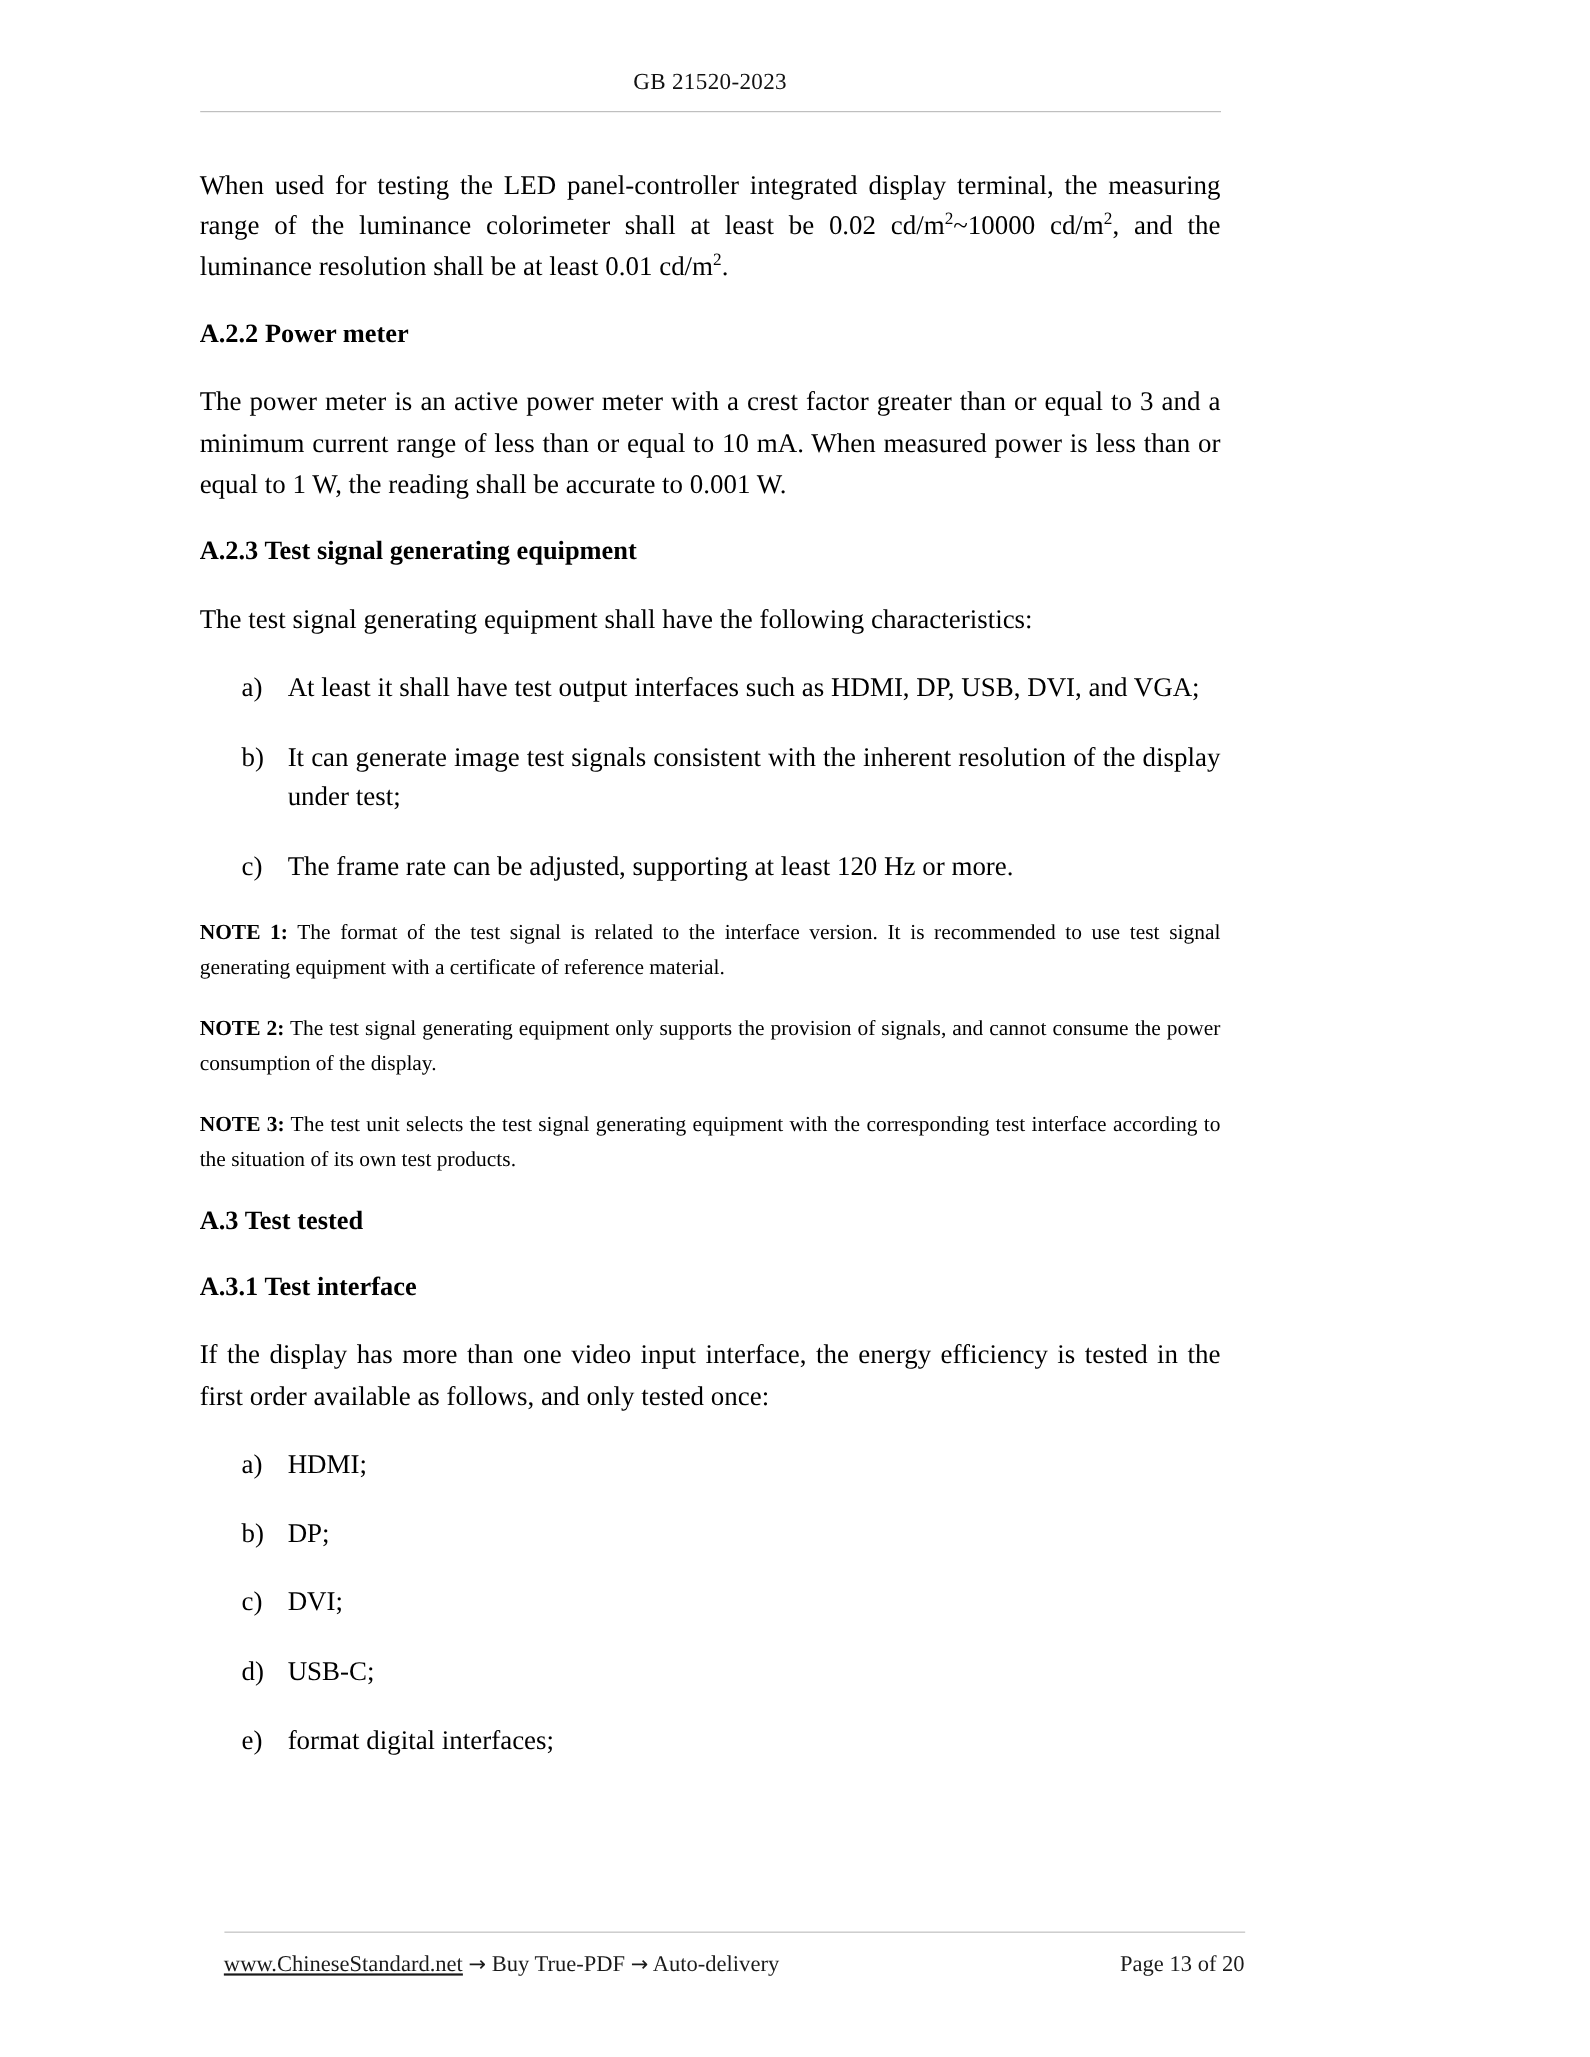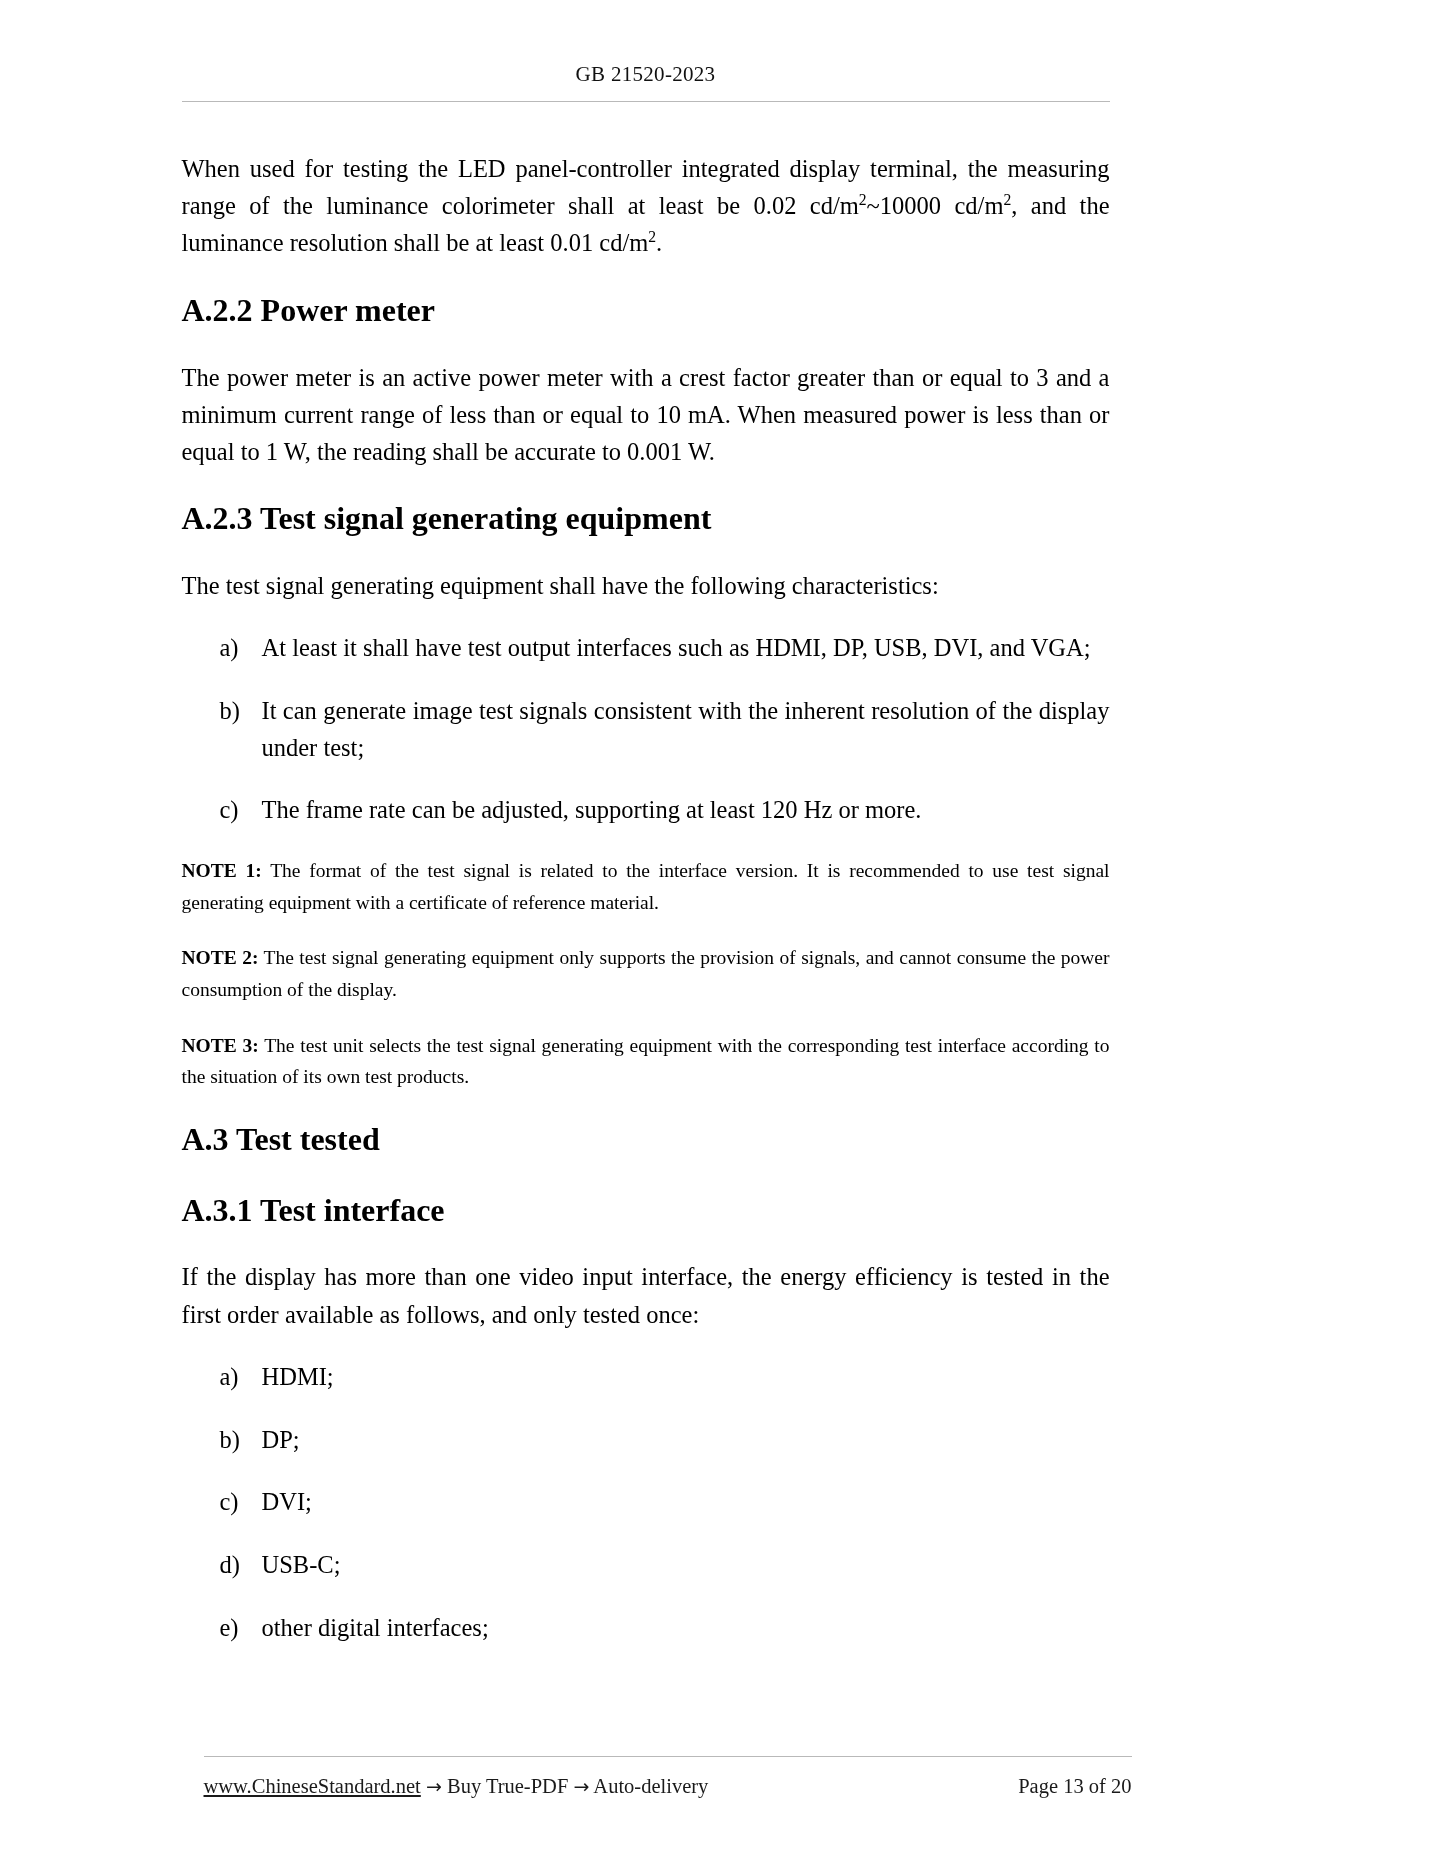--- a/index.html
+++ b/index.html
@@ -42,21 +42,21 @@
     font-size: 24.5px;
     line-height: 1.52;
     text-align: justify;
     text-justify: inter-word;
     margin: 0 0 26px 0;
   }
   p.body-text.nojustify {
     text-align: left;
   }
   h3.heading {
-    font-size: 32px;
+    font-size: 24px;
     font-weight: bold;
     margin: 0 0 26px 0;
     line-height: 1.4;
   }
   .list {
     margin: 0 0 10px 0;
     padding: 0;
   }
   .list-item {
     display: flex;
@@ -189,21 +189,21 @@
       <div class="list-item tight">
         <span class="marker">c)</span>
         <span class="item-text">DVI;</span>
       </div>
       <div class="list-item tight">
         <span class="marker">d)</span>
         <span class="item-text">USB-C;</span>
       </div>
       <div class="list-item tight">
         <span class="marker">e)</span>
-        <span class="item-text">other digital interfaces;</span>
+        <span class="item-text">format digital interfaces;</span>
       </div>
     </div>
 
   </div>
 
   <div class="footer-wrap">
     <div class="footer-rule"></div>
     <div class="footer">
       <div class="left">
         <span class="site">www.ChineseStandard.net</span>

